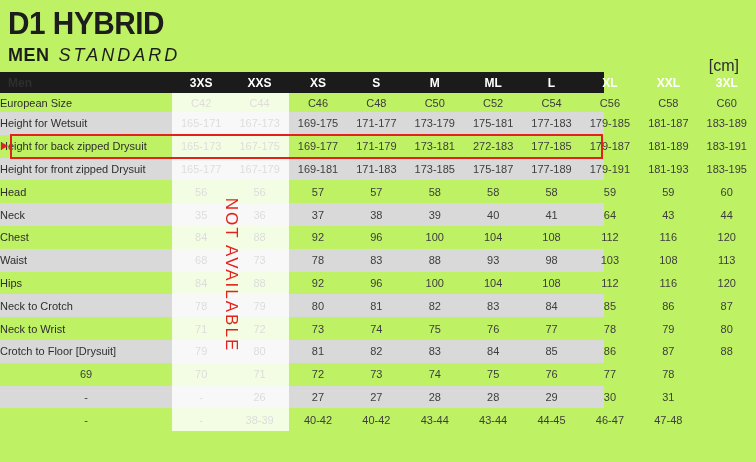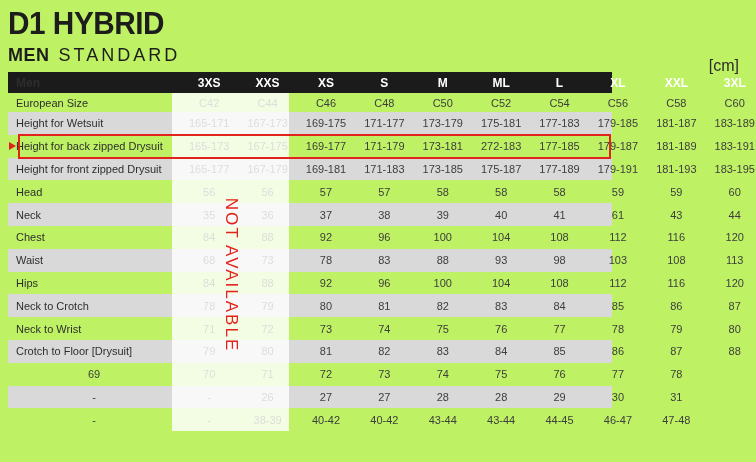--- a/index.html
+++ b/index.html
@@ -15,42 +15,42 @@
     position:absolute;left:8px;top:6px;
     font-size:31px;font-weight:800;letter-spacing:-0.5px;
     color:#1d1d1b;transform:scaleX(0.96);transform-origin:left;
     white-space:nowrap;
   }
   .subtitle{
     position:absolute;left:8px;top:45px;
     font-size:18px;color:#1d1d1b;white-space:nowrap;
   }
   .subtitle .bold{font-weight:800;letter-spacing:0.5px;}
-  .subtitle .light{font-weight:400;letter-spacing:3px;margin-left:4px;}
+  .subtitle .light{font-weight:400;letter-spacing:3px;margin-left:4px;font-style:italic;}
   .units{
     position:absolute;right:17px;top:57px;
     font-size:16px;color:#2c2c2c;
   }
 
   
-  .table{position:absolute;left:8px;top:72px;width:604px;}
+  .table{position:absolute;left:0;top:72px;width:604px;}
   .trow{
     display:grid;
     grid-template-columns:172px repeat(10,58.4px);
     align-items:center;
   }
   .thead{height:21px;background:#1b1b1b;color:#fff;}
   .thead .label-cell{font-size:12px;font-weight:700;padding-left:8px;}
   .thead .size-cell{font-size:12px;font-weight:700;text-align:center;}
 
   .row{height:22.8px;position:relative;}
   .row.first{height:19px;}
   .row.gray{background:#d9d9d9;}
   .label-cell{
-    font-size:11px;color:#2e2e2e;padding-left:8px;
+    font-size:11px;color:#2e2e2e;padding-left:0;
     white-space:nowrap;overflow:hidden;
   }
   .val-cell{
     font-size:11px;color:#3d3d3d;text-align:center;white-space:nowrap;
   }
 
   
   .hl-border{
     position:absolute;left:10px;right:1px;top:-1px;bottom:-1px;
     border:2px solid #e2231c;pointer-events:none;z-index:6;
@@ -173,21 +173,21 @@
         </div>
         <div class="trow row gray">
           <div class="label-cell">Neck</div>
           <div class="val-cell">35</div>
           <div class="val-cell">36</div>
           <div class="val-cell">37</div>
           <div class="val-cell">38</div>
           <div class="val-cell">39</div>
           <div class="val-cell">40</div>
           <div class="val-cell">41</div>
-          <div class="val-cell">61</div>
+          <div class="val-cell">64</div>
           <div class="val-cell">43</div>
           <div class="val-cell">44</div>
         </div>
         <div class="trow row">
           <div class="label-cell">Chest</div>
           <div class="val-cell">84</div>
           <div class="val-cell">88</div>
           <div class="val-cell">92</div>
           <div class="val-cell">96</div>
           <div class="val-cell">100</div>

